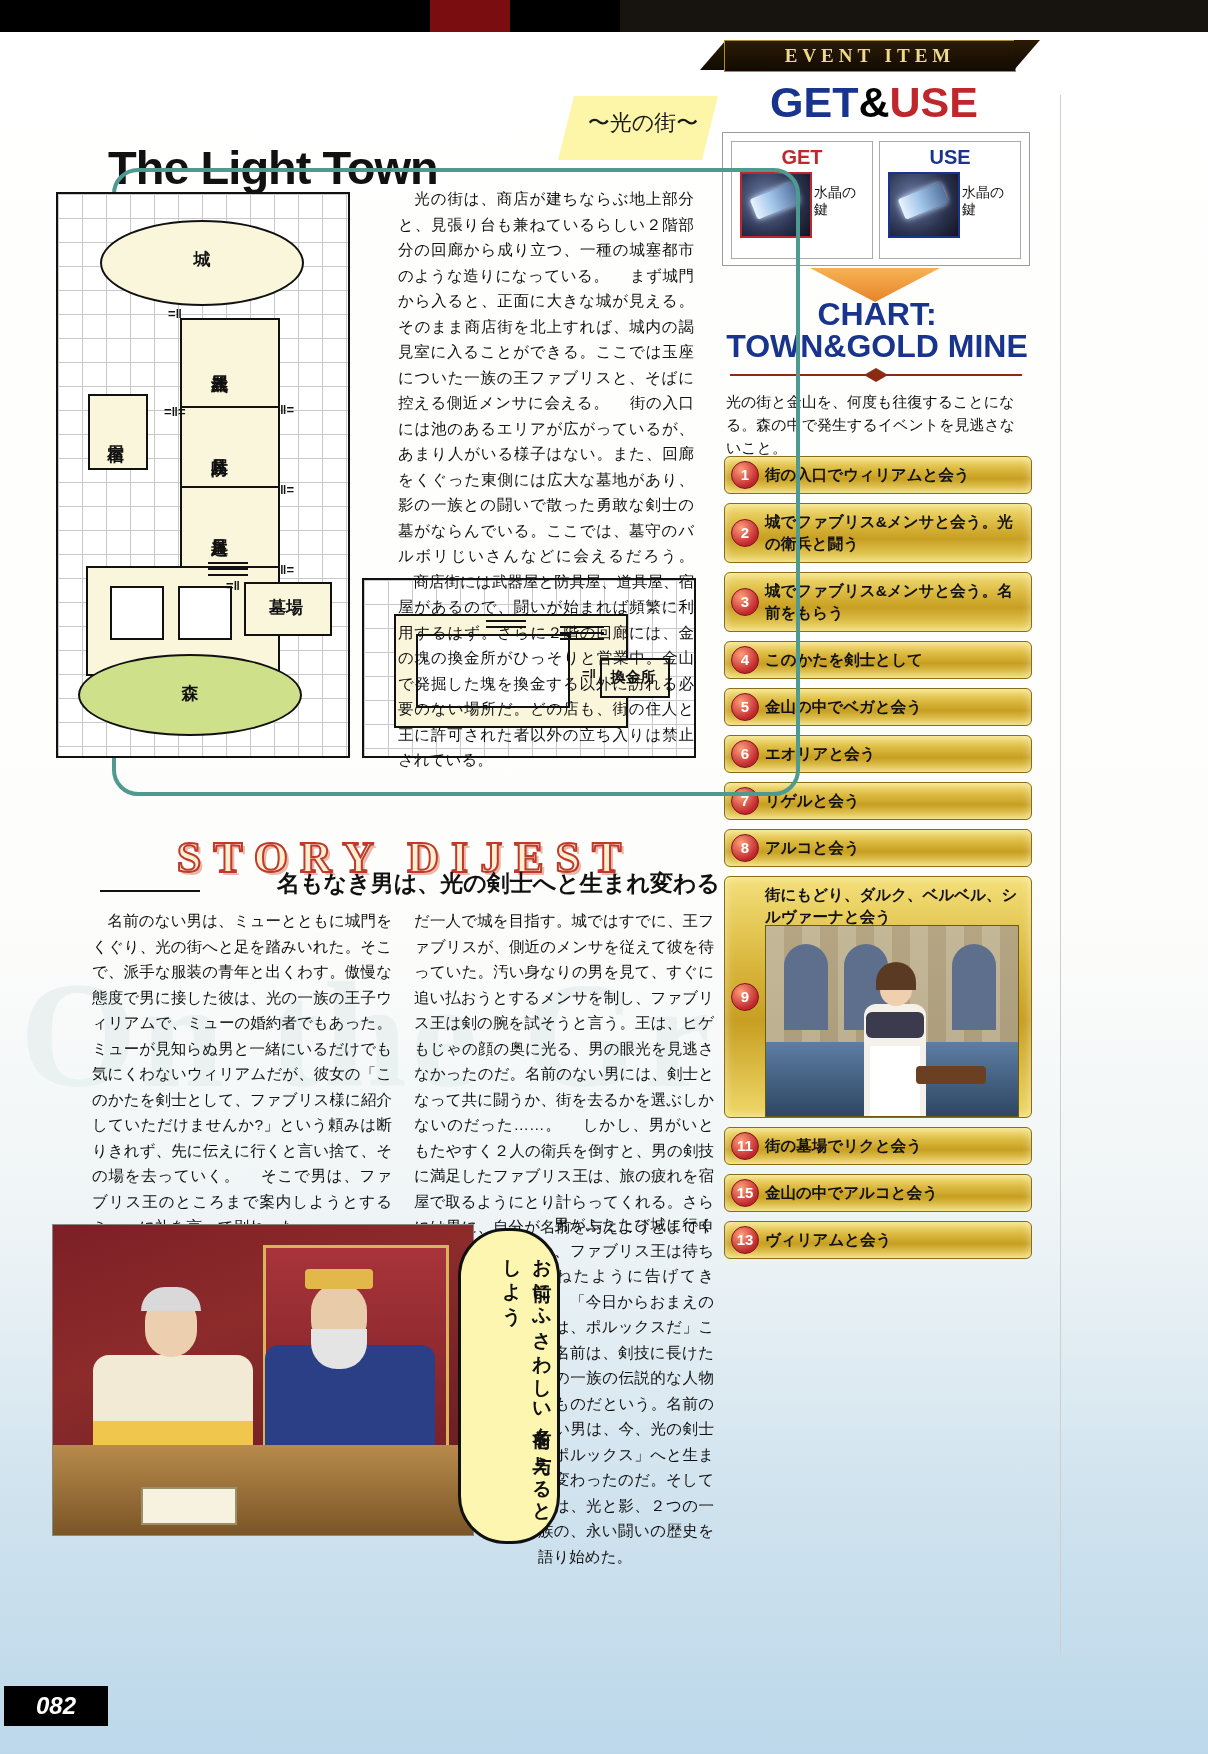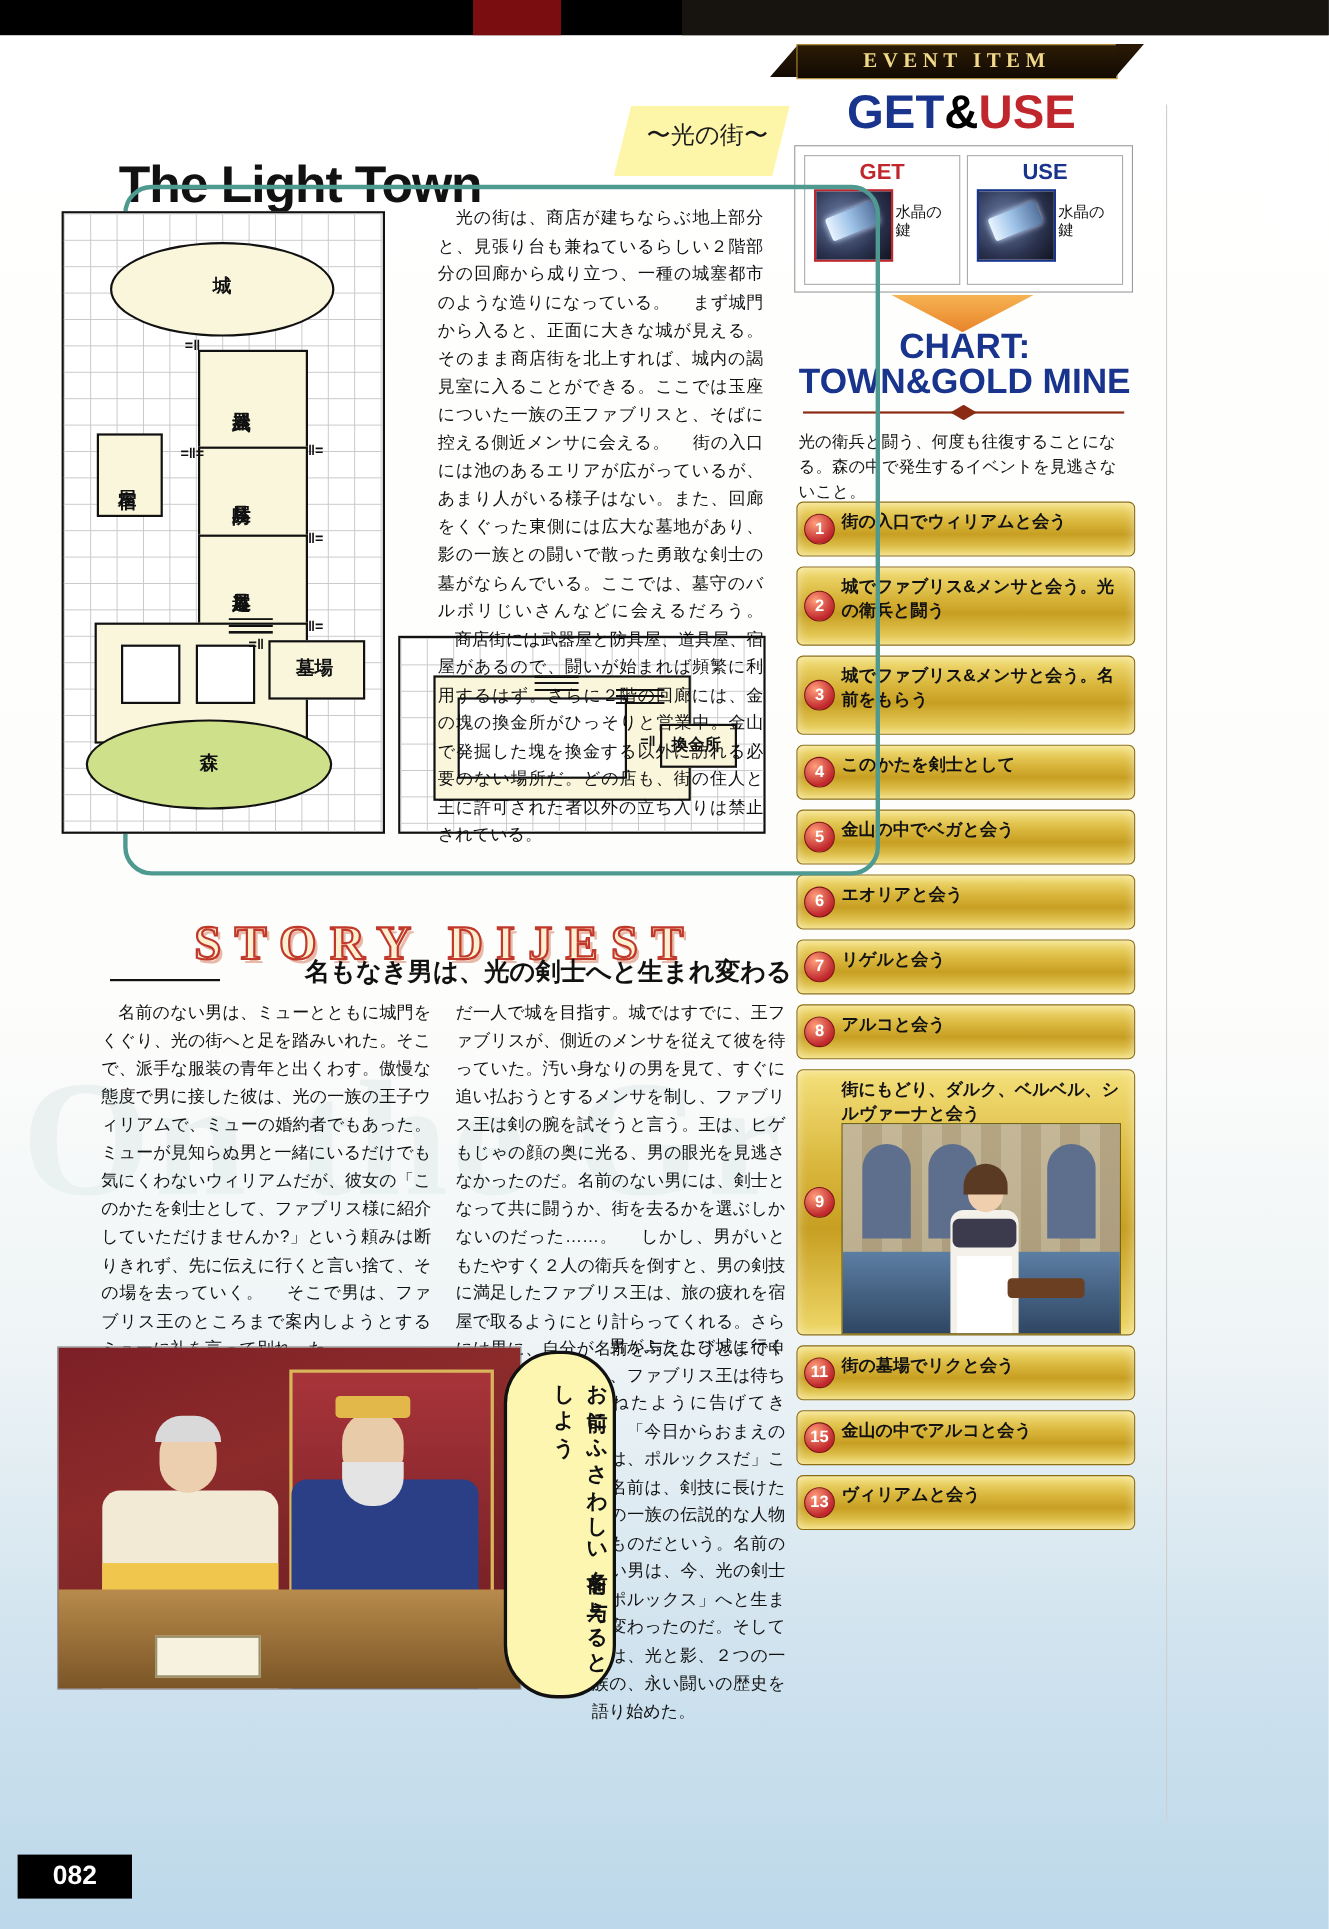--- a/index.html
+++ b/index.html
@@ -126,38 +126,38 @@
     padding-left:6px;box-sizing:border-box;}
 
   
   .chart-list{position:absolute;left:724px;top:456px;width:308px;}
   .citem{position:relative;margin-bottom:9px;border:1px solid #8b6d12;border-radius:6px;
     background:linear-gradient(180deg,#f4e07a 0%,#d8b53a 38%,#c79f22 60%,#efd869 100%);
     box-shadow:inset 0 0 10px rgba(255,255,255,.55);min-height:36px;}
   .citem .num{position:absolute;left:6px;top:50%;transform:translateY(-50%);width:26px;height:26px;border-radius:50%;
     background:radial-gradient(circle at 35% 30%,#ff9f7a,#c0272d 70%);color:#fff;font-size:15px;font-weight:bold;
     text-align:center;line-height:26px;border:1px solid #7b1418;}
-  .citem .ctxt{display:block;padding:7px 8px 19px 40px;font-size:15.5px;line-height:22px;color:#111;font-weight:bold;}
+  .citem .ctxt{display:block;padding:7px 8px 7px 40px;font-size:15.5px;line-height:22px;color:#111;font-weight:bold;}
   .citem.tall{min-height:240px;}
   .cshot{position:absolute;left:40px;top:48px;width:252px;height:190px;border:1px solid #6b5a12;overflow:hidden;
     background:linear-gradient(180deg,#9fc4e0 0%,#7fa7cc 40%,#4f6f97 100%);}
   .cshot .wall{position:absolute;left:0;top:0;width:252px;height:120px;
     background:repeating-linear-gradient(90deg,#cbb58a 0 18px,#b89f72 18px 36px);opacity:.85;}
   .cshot .arch{position:absolute;top:18px;width:44px;height:86px;border-radius:22px 22px 0 0;background:#5d6f8c;}
   .cshot .a1{left:18px;} .cshot .a2{left:78px;} .cshot .a3{left:186px;}
   .cshot .ground{position:absolute;left:0;bottom:0;width:252px;height:74px;background:linear-gradient(180deg,#5c7ea3,#2f4663);}
   .cshot .girl-body{position:absolute;left:98px;top:78px;width:62px;height:112px;background:#f3f1ea;border-radius:12px 12px 0 0;}
   .cshot .girl-apron{position:absolute;left:104px;top:120px;width:50px;height:70px;background:#ffffff;}
   .cshot .girl-chest{position:absolute;left:100px;top:86px;width:58px;height:26px;background:#3b3b4d;border-radius:6px;}
   .cshot .girl-head{position:absolute;left:114px;top:44px;width:32px;height:36px;background:#f0cfae;border-radius:16px;}
   .cshot .girl-hair{position:absolute;left:110px;top:36px;width:40px;height:28px;background:#5a3a22;border-radius:20px 20px 0 0;}
   .cshot .tray{position:absolute;left:150px;top:140px;width:70px;height:18px;background:#6b3f22;border-radius:4px;}
 
   
-  .pagenum{position:absolute;left:16px;top:1686px;width:104px;height:40px;background:#000;}
+  .pagenum{position:absolute;left:4px;top:1686px;width:104px;height:40px;background:#000;font-style:italic;}
   .pagenum span{display:block;width:104px;text-align:center;line-height:40px;color:#fff;font-size:24px;font-weight:bold;
     font-family:"Liberation Sans", sans-serif;}
 </style>
 </head>
 <body>
 
 <div class="bg-sky"></div>
 <div class="bg-ghost">On the Gr</div>
 <div class="topbar">
   <div class="red"></div>
@@ -197,21 +197,21 @@
         </div>
     </div>
     <div class="jname">水晶の鍵</div>
   </div>
 </div>
 
 <div class="chart-tri"></div>
 <div class="chart-t1">CHART:</div>
 <div class="chart-t2">TOWN&amp;GOLD MINE</div>
 <div class="chart-div"></div>
-<div class="chart-note">光の衛兵と闘う、何度も往復することになる。森の中で発生するイベントを見逃さないこと。</div>
+<div class="chart-note">光の街と金山を、何度も往復することになる。森の中で発生するイベントを見逃さないこと。</div>
 
 <div class="chart-list">
   <div class="citem">
     <div class="num">1</div>
     <span class="ctxt">街の入口でウィリアムと会う</span>
   </div>
   <div class="citem">
     <div class="num">2</div>
     <span class="ctxt">城でファブリス&amp;メンサと会う。光の衛兵と闘う</span>
   </div>

